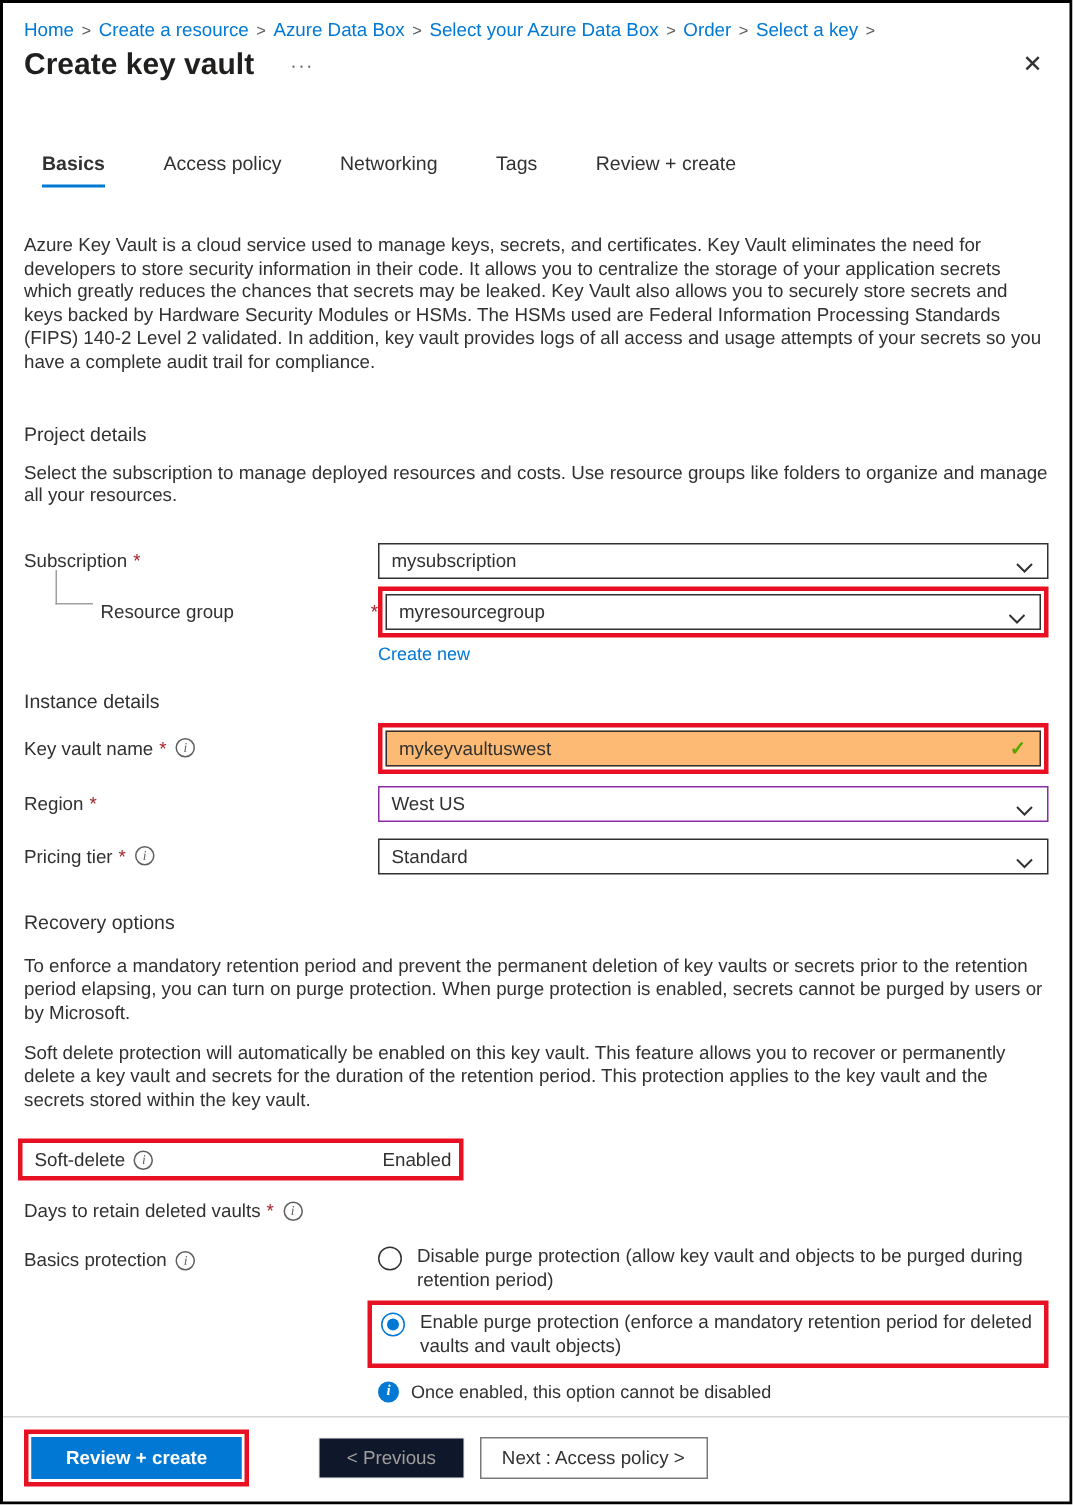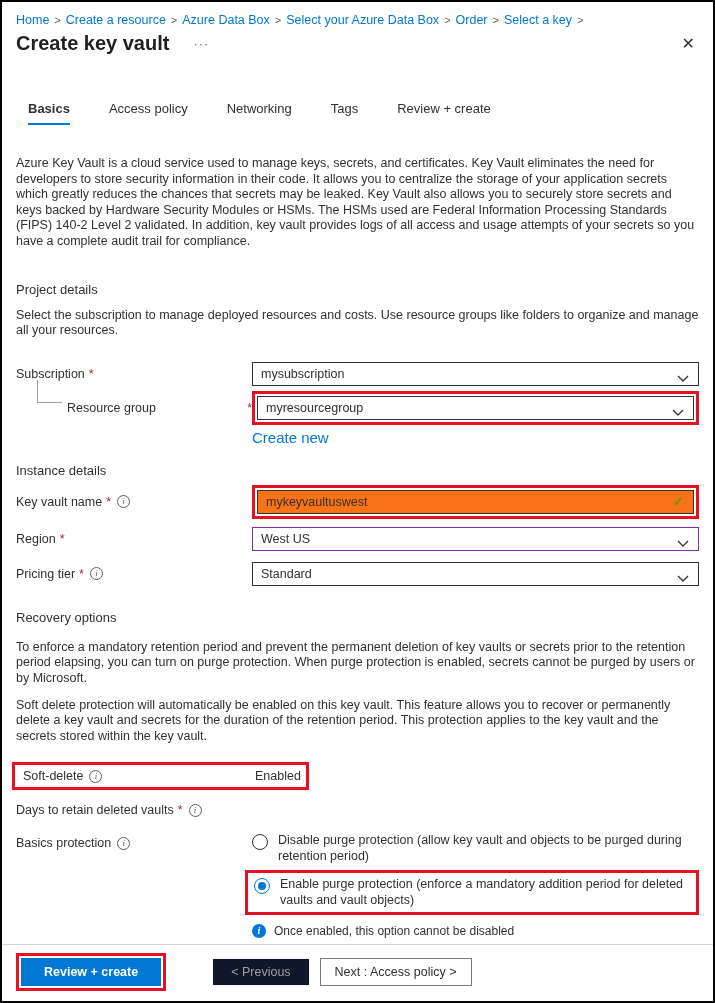--- a/index.html
+++ b/index.html
@@ -36,28 +36,28 @@
   .required { color:#a4262c; margin-left:4px; }
   .info-circle { width:13px; height:13px; border:1px solid #605e5c; border-radius:50%; color:#605e5c;
                  font-size:9px; line-height:11px; text-align:center; font-style:italic;
                  font-family:"Liberation Serif", serif; margin-left:6px; flex:none; cursor:default; }
   .control { flex:1; position:relative; min-width:0; }
   .combobox { height:24px; border:1px solid #323130; background:#fff; display:flex; align-items:center;
               padding:0 28px 0 8px; font-size:12.5px; cursor:pointer; position:relative; }
   .combobox.purple { border-color:#8a2da5; }
   .chev { position:absolute; right:9px; top:9px; }
   .textfield { width:100%; height:24px; border:1px solid #323130; padding:0 22px 0 8px;
-               font-size:12.5px; color:#323130; font-family:inherit; background:#f97316; }
+               font-size:12.5px; color:#323130; font-family:inherit; background:#fdba74; }
   .redbox { border:3px solid #e81123; padding:2px; }
   .check-glyph { position:absolute; right:10px; top:4px; color:#57a300; font-size:13px; font-weight:700; }
 
   .indent-label { padding-left:51px;justify-content:space-between; }
   .l-connector { position:absolute; left:21px; top:-11px; width:25px; height:23px;
                  border-left:1px solid #a19f9d; border-bottom:1px solid #a19f9d; }
-  .create-new { display:block; margin:4px 0 0 236px; font-size:15px; color:#0078d4;
+  .create-new { display:block; margin:4px 0 0 236px; font-size:12px; color:#0078d4;
                 text-decoration:none; cursor:pointer; }
 
   
   .softdelete-box { margin-top:18px; margin-left:-4px; width:297px; border:3px solid #e81123;
                     padding:4px 0 4px 8px; display:flex; align-items:center; }
   .softdelete-box .form-label { width:232px; }
   .static-value { font-size:12.5px; color:#323130; }
 
   
   .radio-stack { flex:1; }
@@ -229,21 +229,21 @@
         <span class="info-circle">i</span>
       </div>
       <div class="radio-stack">
         <div class="radio-row">
           <span class="radio-circle"></span>
           <span>Disable purge protection (allow key vault and objects to be purged during retention period)</span>
         </div>
         <div class="radio-redbox">
           <div class="radio-row">
             <span class="radio-circle selected"></span>
-            <span>Enable purge protection (enforce a mandatory addition period for deleted vaults and vault objects)</span>
+            <span>Enable purge protection (enforce a mandatory retention period for deleted vaults and vault objects)</span>
           </div>
         </div>
       </div>
     </div>
 
     <div class="note-row">
       <span class="note-icon">i</span>
       <span>Once enabled, this option cannot be disabled</span>
     </div>
 

